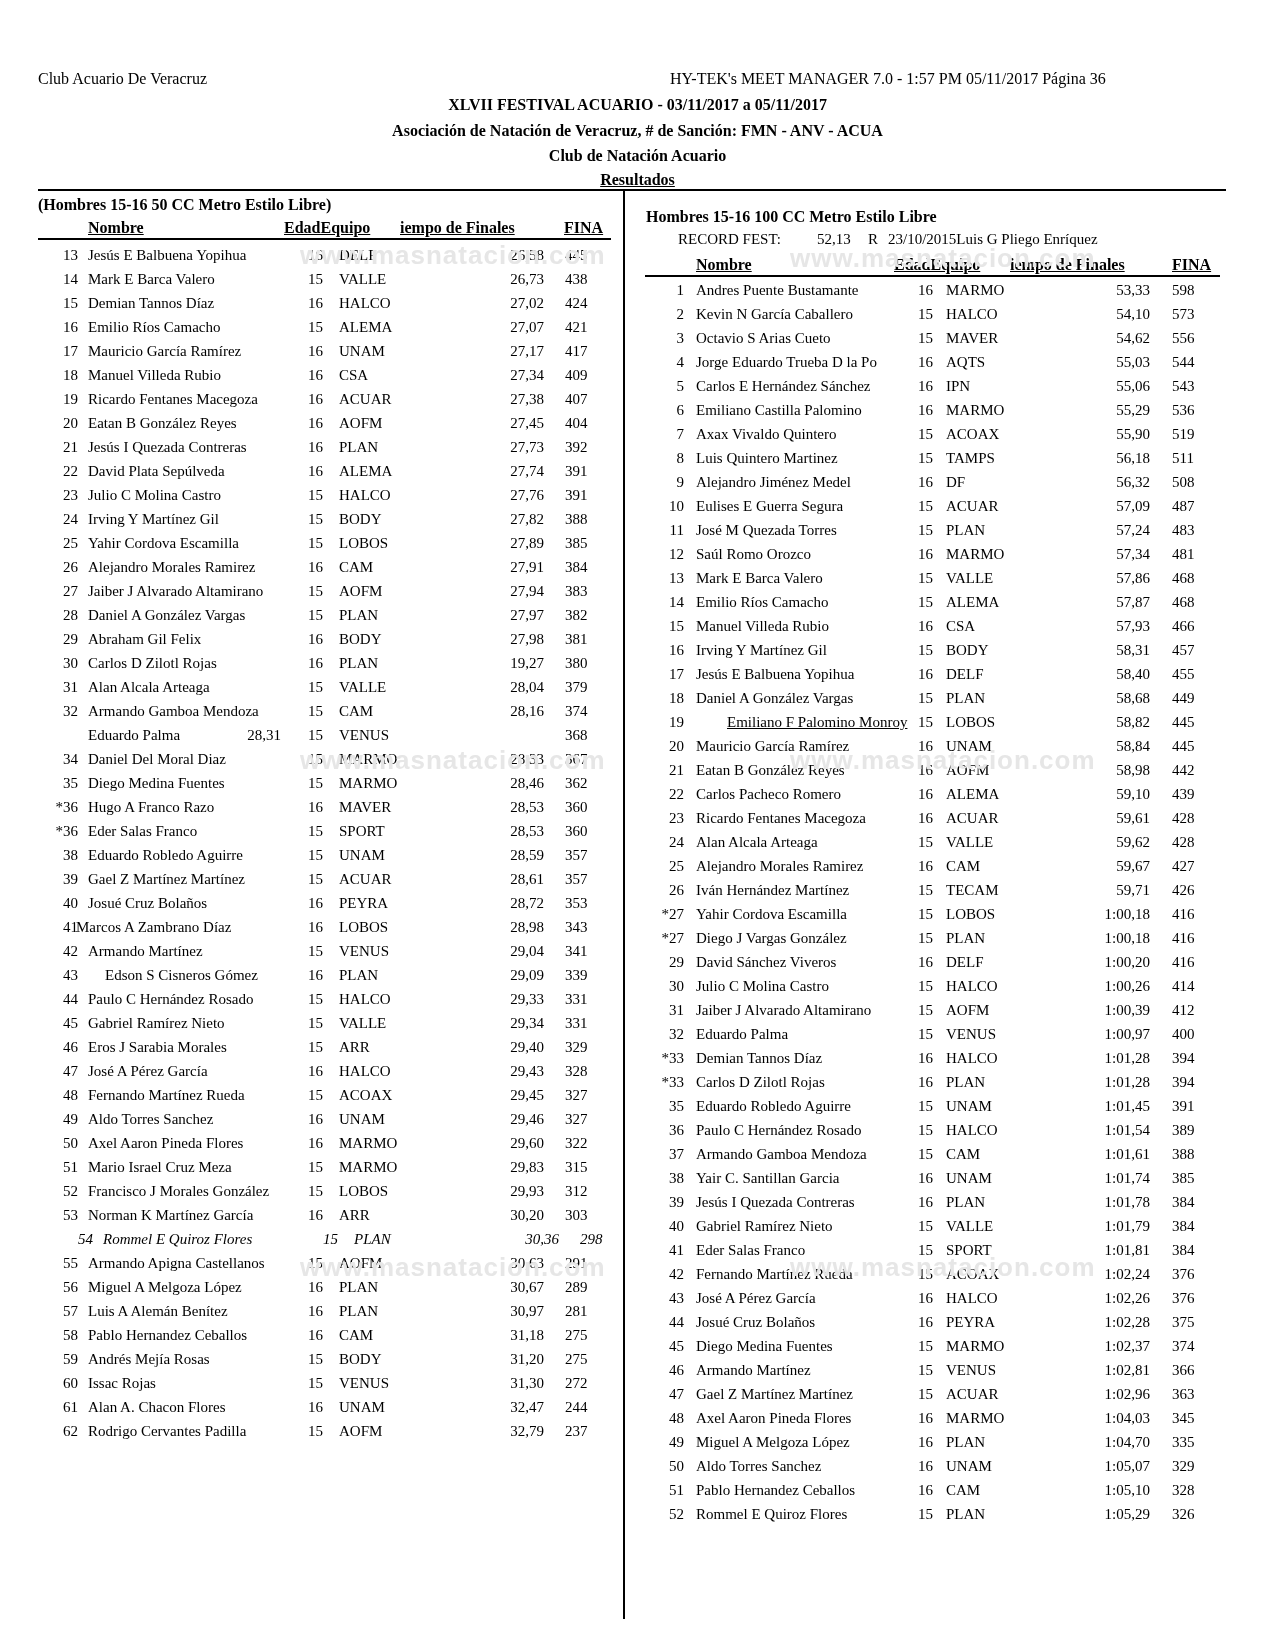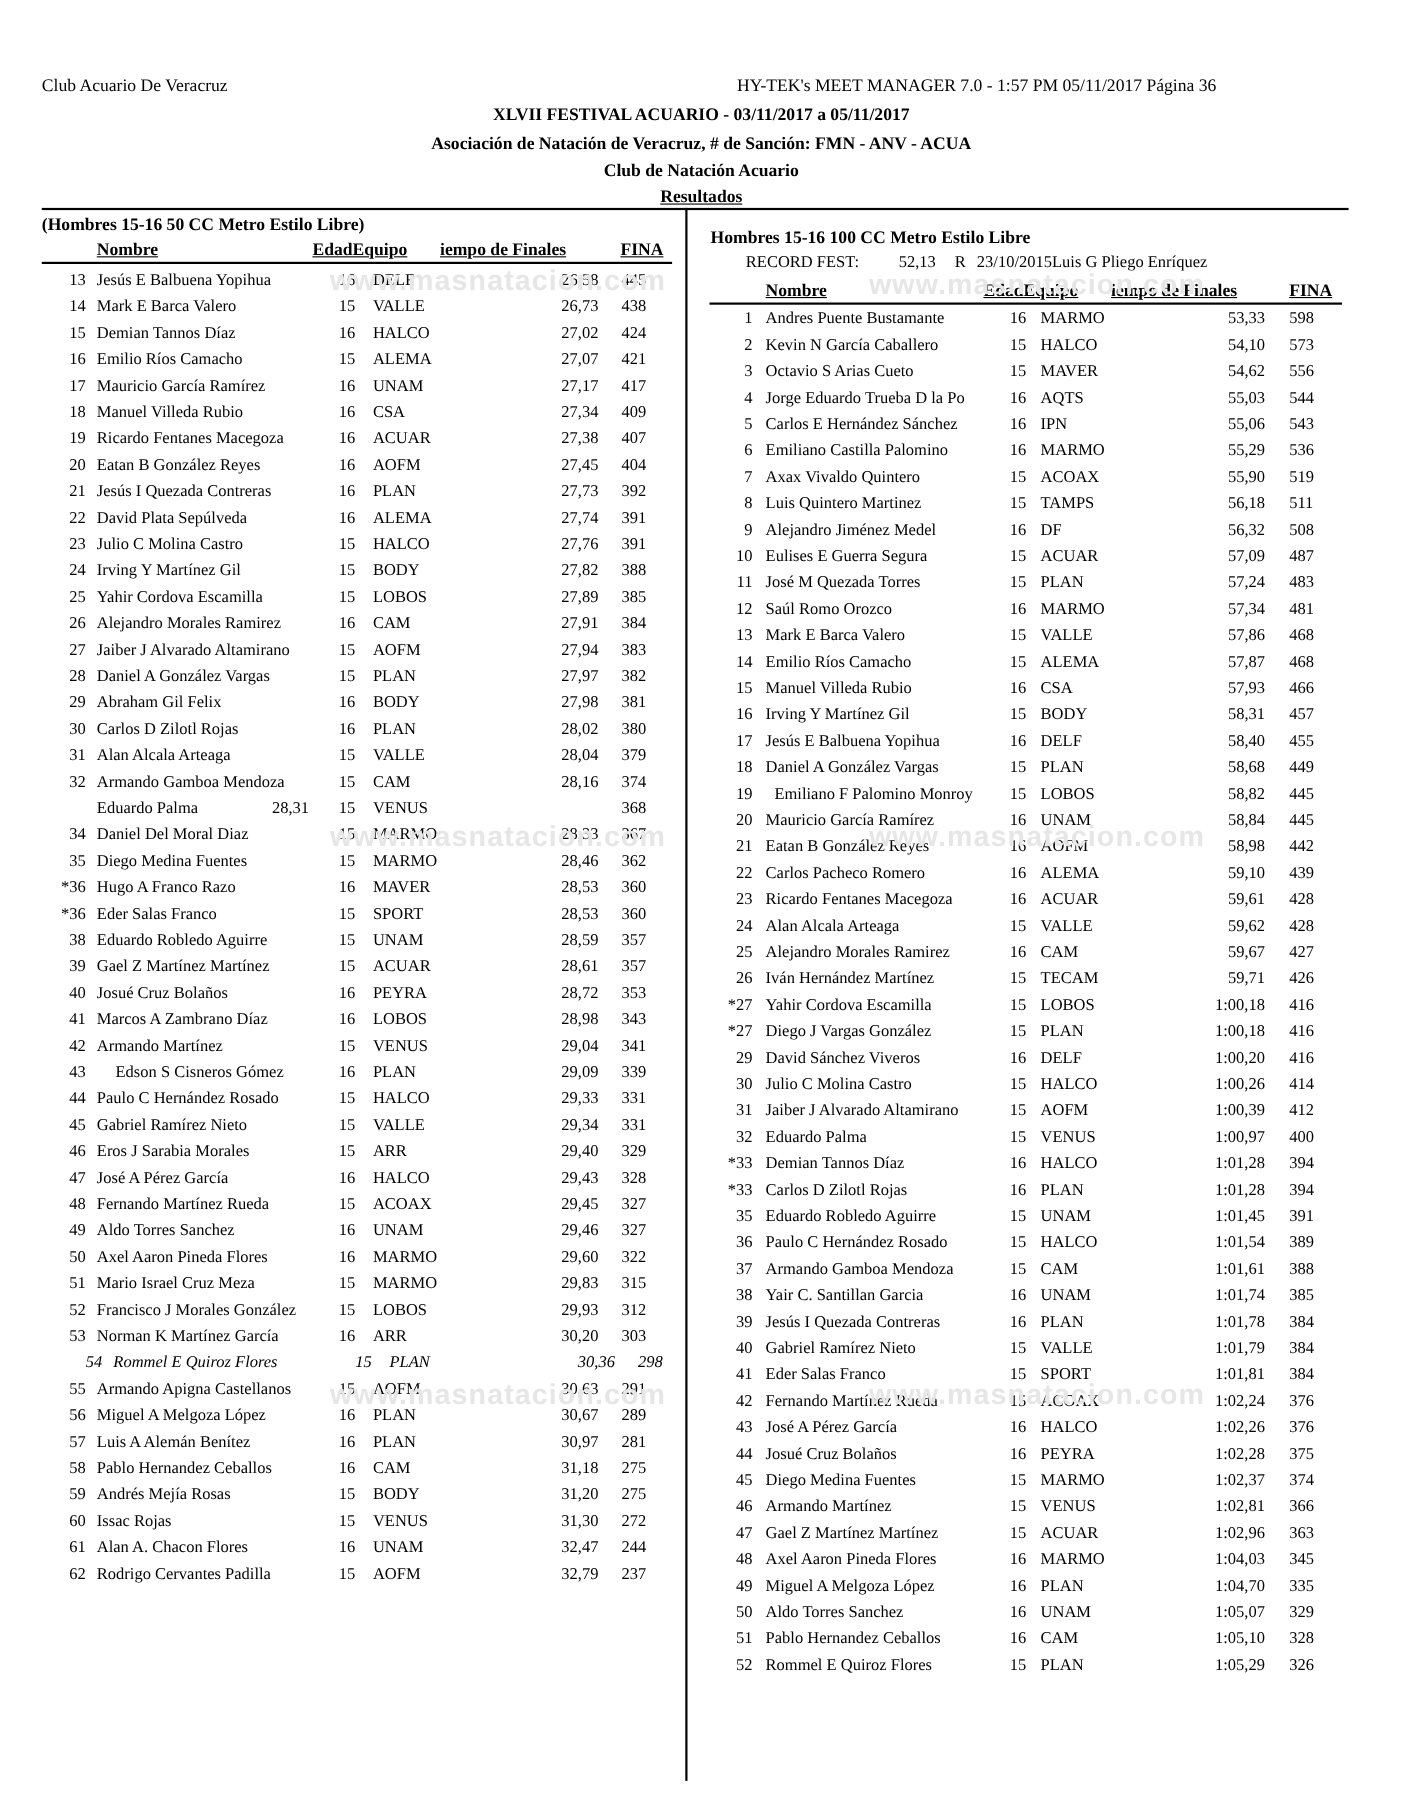--- a/index.html
+++ b/index.html
@@ -182,21 +182,21 @@
       <span style="left: 308px;">16</span>
       <span style="left: 339px;">BODY</span>
       <span class="c-time" style="right: 731px;">27,98</span>
       <span class="c-fina" style="left: 565px;">381</span>
     </div>
     <div class="row" style="top: 651px; left: 0px; width: 1275px;">
       <span class="c-place" style="right: 1197px;">30</span>
       <span style="left: 88px;">Carlos D Zilotl Rojas</span>
       <span style="left: 308px;">16</span>
       <span style="left: 339px;">PLAN</span>
-      <span class="c-time" style="right: 731px;">28,02</span>
+      <span class="c-time" style="right: 731px;">19,27</span>
       <span class="c-fina" style="left: 565px;">380</span>
     </div>
     <div class="row" style="top: 675px; left: 0px; width: 1275px;">
       <span class="c-place" style="right: 1197px;">31</span>
       <span style="left: 88px;">Alan Alcala Arteaga</span>
       <span style="left: 308px;">15</span>
       <span style="left: 339px;">VALLE</span>
       <span class="c-time" style="right: 731px;">28,04</span>
       <span class="c-fina" style="left: 565px;">379</span>
     </div>
@@ -267,21 +267,21 @@
     <div class="row" style="top: 891px; left: 0px; width: 1275px;">
       <span class="c-place" style="right: 1197px;">40</span>
       <span style="left: 88px;">Josué Cruz Bolaños</span>
       <span style="left: 308px;">16</span>
       <span style="left: 339px;">PEYRA</span>
       <span class="c-time" style="right: 731px;">28,72</span>
       <span class="c-fina" style="left: 565px;">353</span>
     </div>
     <div class="row" style="top: 915px; left: 0px; width: 1275px;">
       <span class="c-place" style="right: 1197px;">41</span>
-      <span style="left: 88px; text-align: center;">Marcos A Zambrano Díaz</span>
+      <span style="left: 76px; text-align: center;">Marcos A Zambrano Díaz</span>
       <span style="left: 308px;">16</span>
       <span style="left: 339px;">LOBOS</span>
       <span class="c-time" style="right: 731px;">28,98</span>
       <span class="c-fina" style="left: 565px;">343</span>
     </div>
     <div class="row" style="top: 939px; left: 0px; width: 1275px;">
       <span class="c-place" style="right: 1197px;">42</span>
       <span style="left: 88px;">Armando Martínez</span>
       <span style="left: 308px;">15</span>
       <span style="left: 339px;">VENUS</span>
@@ -600,21 +600,21 @@
     <div class="row" style="top: 686px; left: 0px; width: 1275px;">
       <span class="c-place" style="right: 591px;">18</span>
       <span style="left: 696px;">Daniel A González Vargas</span>
       <span style="left: 918px;">15</span>
       <span style="left: 946px;">PLAN</span>
       <span class="c-time" style="right: 125px;">58,68</span>
       <span class="c-fina" style="left: 1172px;">449</span>
     </div>
     <div class="row" style="top: 710px; left: 0px; width: 1275px;">
       <span class="c-place" style="right: 591px;">19</span>
-      <span style="left: 704px;">Emiliano F Palomino Monroy</span>
+      <span style="left: 727px; text-decoration: underline;">Emiliano F Palomino Monroy</span>
       <span style="left: 918px;">15</span>
       <span style="left: 946px;">LOBOS</span>
       <span class="c-time" style="right: 125px;">58,82</span>
       <span class="c-fina" style="left: 1172px;">445</span>
     </div>
     <div class="row" style="top: 734px; left: 0px; width: 1275px;">
       <span class="c-place" style="right: 591px;">20</span>
       <span style="left: 696px;">Mauricio García Ramírez</span>
       <span style="left: 918px;">16</span>
       <span style="left: 946px;">UNAM</span>

